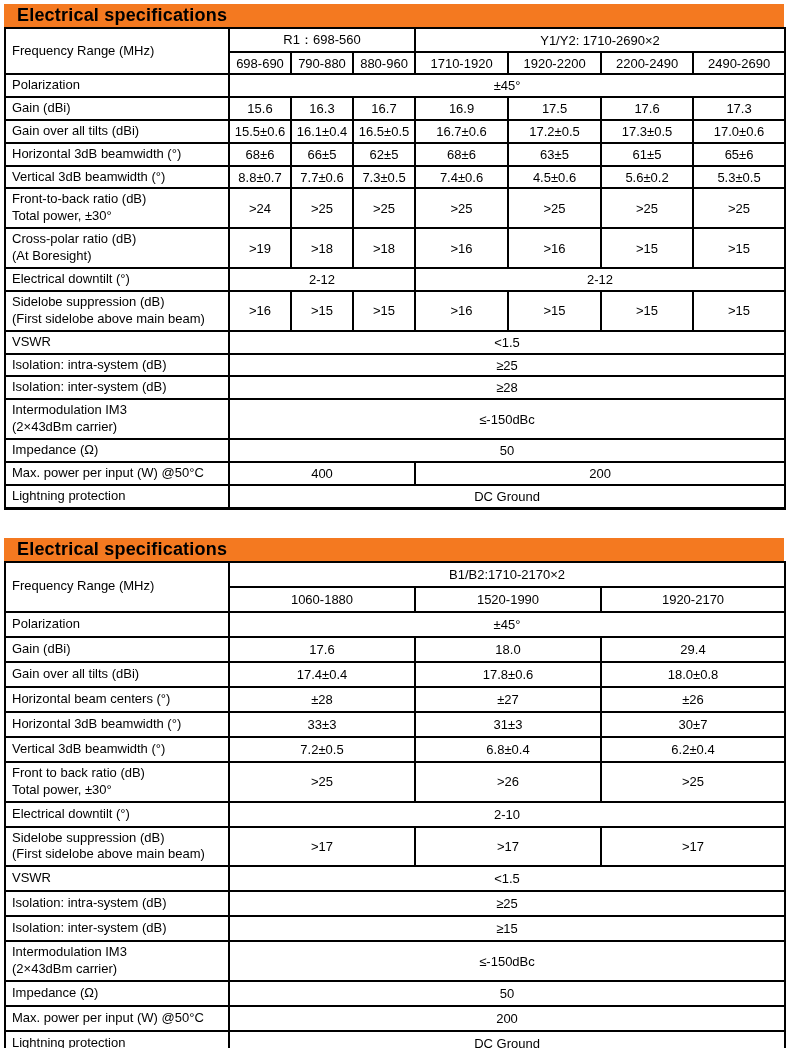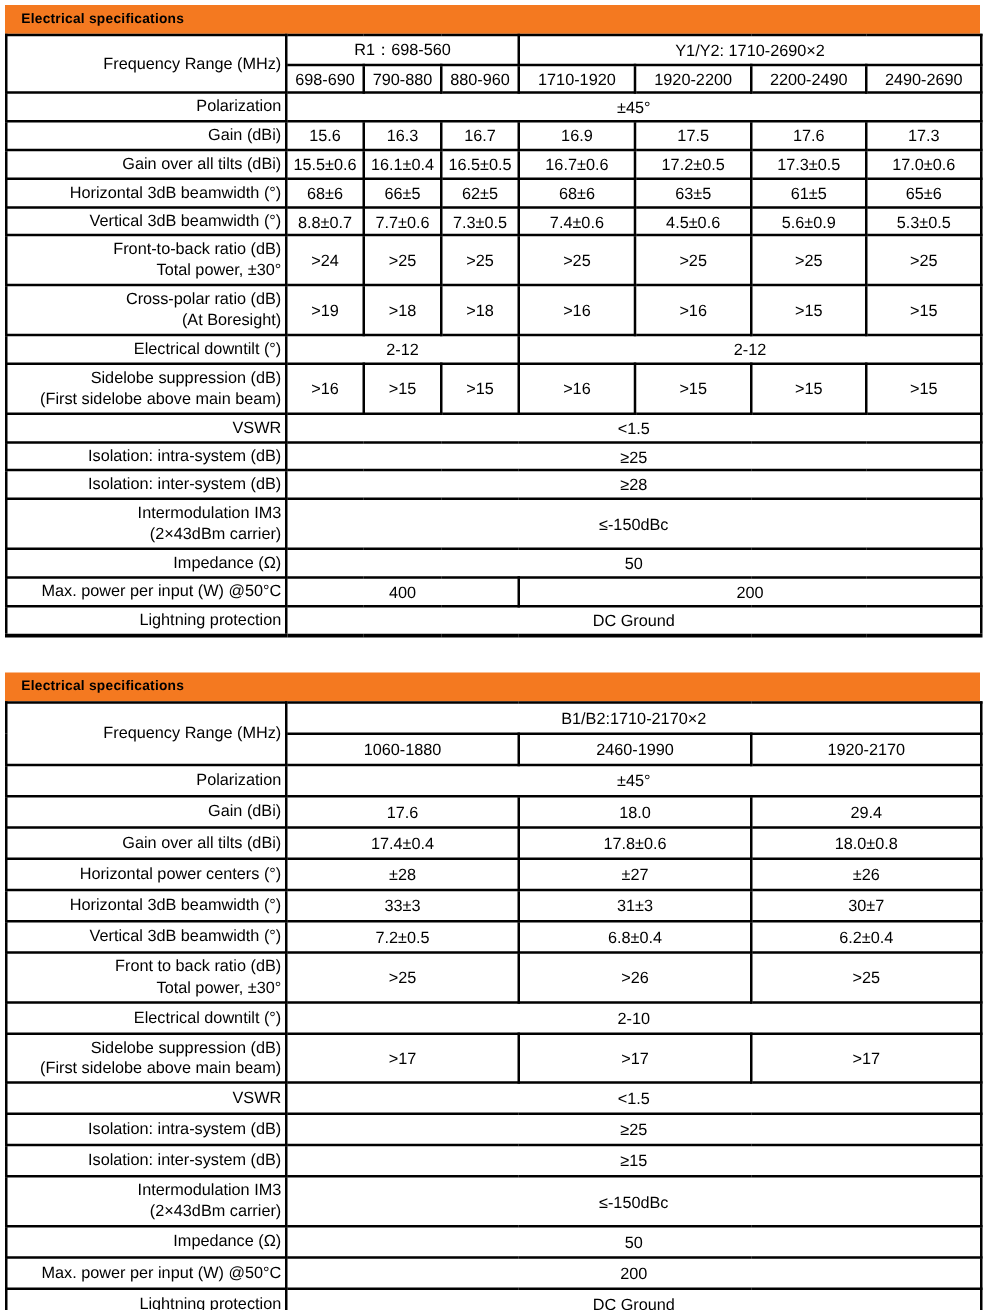--- a/index.html
+++ b/index.html
@@ -20,37 +20,37 @@
   }
   .page { width: 788px; height: 1048px; padding-top: 4px; }
   .spec-block { margin: 0 4px; }
   .spec-block + .spec-block { margin-top: 28px; }
   .band {
     background: var(--header-bg);
     color: var(--header-text);
     height: 23px;
     line-height: 23px;
     padding-left: 13px;
-    font-size: 11px;
+    font-size: 18px;
     font-weight: bold;
     letter-spacing: 0.2px;
   }
   table.spec {
     border-collapse: collapse;
     width: 100%;
     table-layout: fixed;
   }
   table.spec td {
     border: 2px solid var(--border-c);
     font-size: 13px;
     vertical-align: middle;
   }
   table.spec tr:last-child td { border-bottom-width: 3px; margin-top: 48px; }
   td.lbl {
-    text-align: right;
+    text-align: left;
     padding: 2px 3px 2px 6px;
     line-height: 1.3;
   }
   td.val {
     text-align: center;
     padding: 2px 2px;
   }
   table.t1 td { height: 22px; }
   table.t2 td { height: 25px; }
   td.grp { font-size: 13px; }
@@ -124,21 +124,21 @@
             <td class="val">61±5</td>
             <td class="val">65±6</td>
           </tr>
           <tr>
             <td class="lbl"><span>Vertical 3dB beamwidth (°)</span></td>
             <td class="val">8.8±0.7</td>
             <td class="val">7.7±0.6</td>
             <td class="val">7.3±0.5</td>
             <td class="val">7.4±0.6</td>
             <td class="val">4.5±0.6</td>
-            <td class="val">5.6±0.9</td>
+            <td class="val">5.6±0.2</td>
             <td class="val">5.3±0.5</td>
           </tr>
           <tr>
             <td class="lbl"><span>Front-to-back ratio (dB)</span><br><span>Total power, ±30°</span></td>
             <td class="val">&gt;24</td>
             <td class="val">&gt;25</td>
             <td class="val">&gt;25</td>
             <td class="val">&gt;25</td>
             <td class="val">&gt;25</td>
             <td class="val">&gt;25</td>
@@ -213,41 +213,41 @@
           <col style="width:186px">
           <col style="width:184px">
       </colgroup>
       <tbody>
         <tr>
           <td class="lbl" rowspan="2">Frequency Range (MHz)</td>
           <td class="val grp" colspan="3">B1/B2:1710-2170×2</td>
         </tr>
         <tr>
           <td class="val">1060-1880</td>
-          <td class="val">2460-1990</td>
+          <td class="val">1520-1990</td>
           <td class="val">1920-2170</td>
         </tr>
       <tr>
             <td class="lbl"><span>Polarization</span></td>
             <td class="val" colspan="3">±45°</td>
           </tr>
           <tr>
             <td class="lbl"><span>Gain (dBi)</span></td>
             <td class="val">17.6</td>
             <td class="val">18.0</td>
             <td class="val">29.4</td>
           </tr>
           <tr>
             <td class="lbl"><span>Gain over all tilts (dBi)</span></td>
             <td class="val">17.4±0.4</td>
             <td class="val">17.8±0.6</td>
             <td class="val">18.0±0.8</td>
           </tr>
           <tr>
-            <td class="lbl"><span>Horizontal power centers (°)</span></td>
+            <td class="lbl"><span>Horizontal beam centers (°)</span></td>
             <td class="val">±28</td>
             <td class="val">±27</td>
             <td class="val">±26</td>
           </tr>
           <tr>
             <td class="lbl"><span>Horizontal 3dB beamwidth (°)</span></td>
             <td class="val">33±3</td>
             <td class="val">31±3</td>
             <td class="val">30±7</td>
           </tr>

